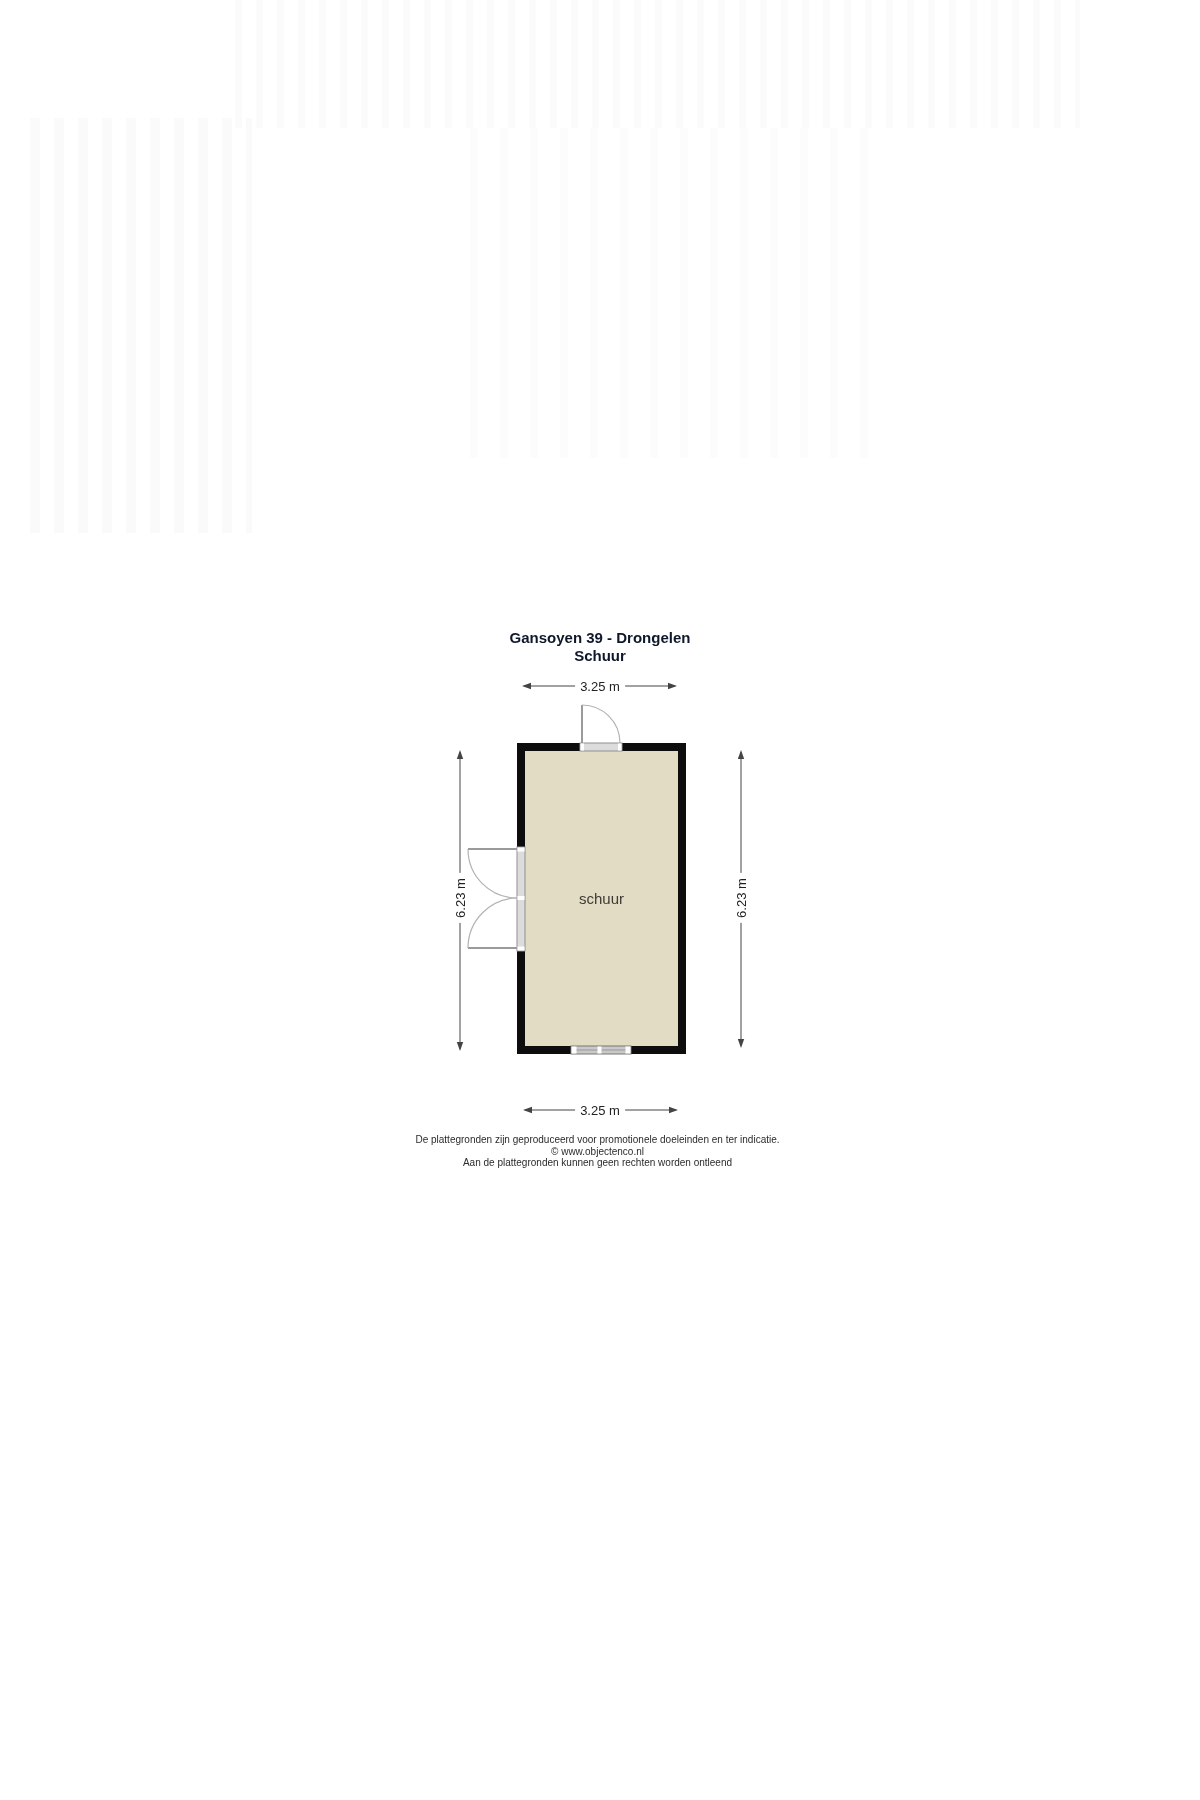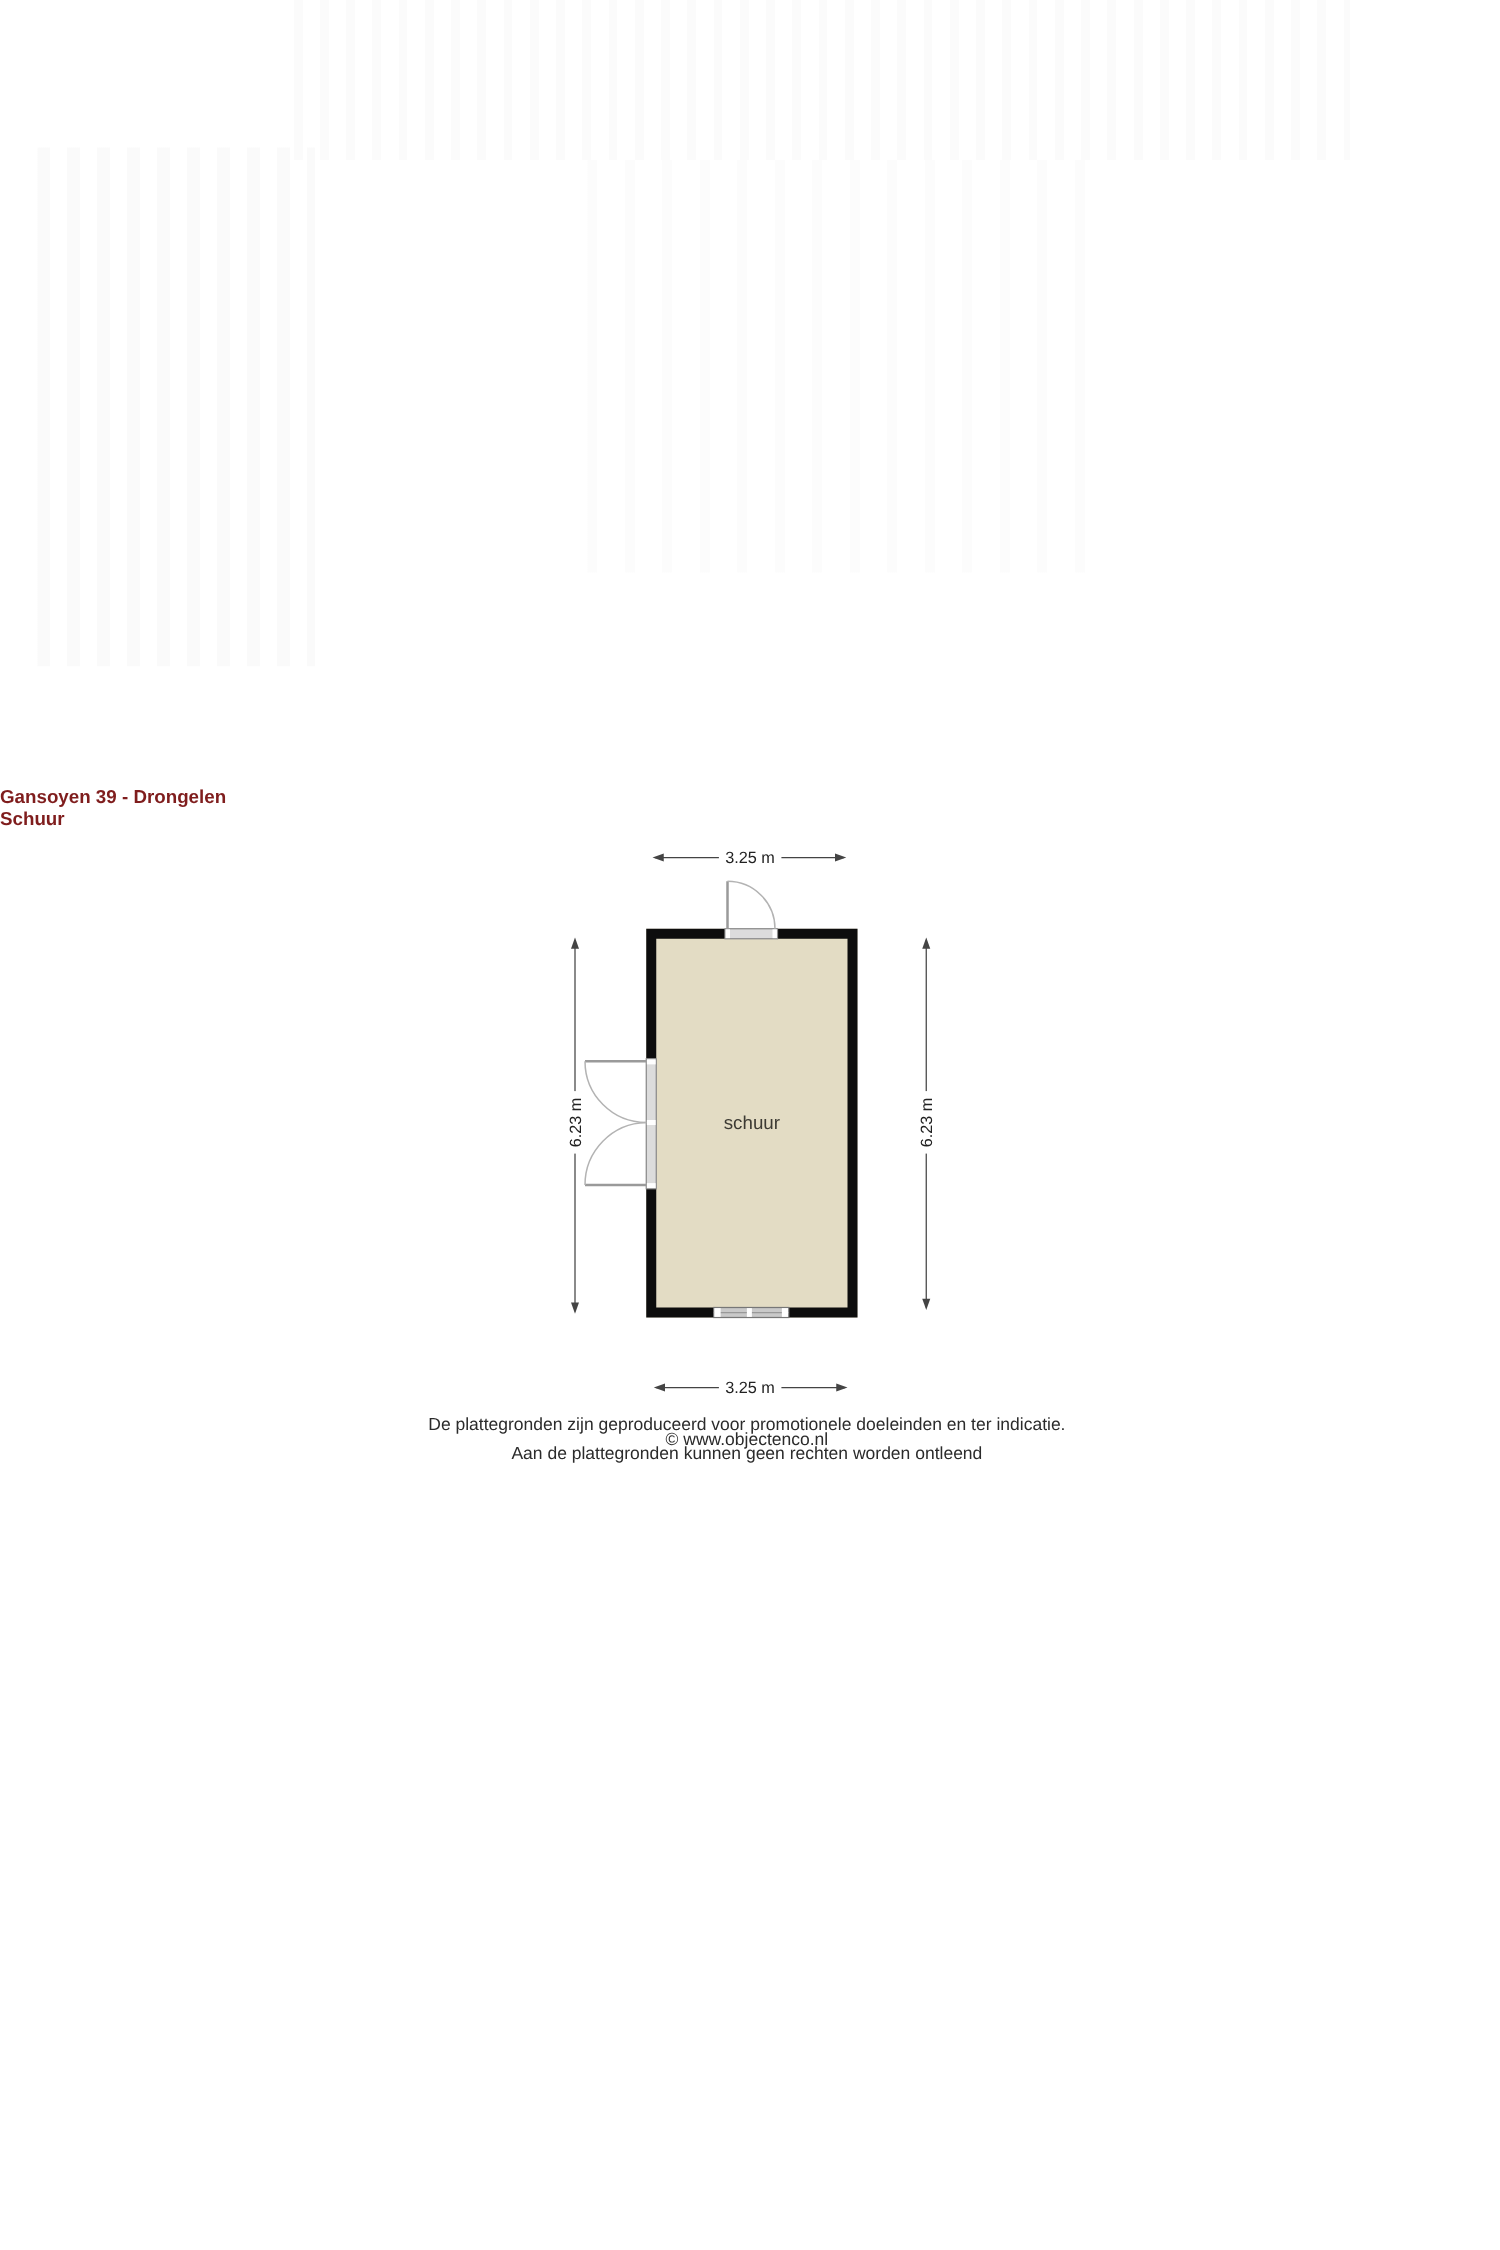--- a/index.html
+++ b/index.html
@@ -8,42 +8,42 @@
     font-family:"Liberation Sans", sans-serif; overflow:hidden;
   }
   .noise { position:absolute; pointer-events:none; }
   .noise1 { left:30px;  top:118px; width:222px; height:415px;
     background:repeating-linear-gradient(90deg, rgba(0,0,0,0.020) 0 10px, rgba(0,0,0,0) 10px 24px); }
   .noise2 { left:235px; top:0;     width:845px; height:128px;
     background:repeating-linear-gradient(90deg, rgba(0,0,0,0.016) 0 7px, rgba(0,0,0,0) 7px 21px); }
   .noise3 { left:470px; top:128px; width:410px; height:330px;
     background:repeating-linear-gradient(90deg, rgba(0,0,0,0.010) 0 8px, rgba(0,0,0,0) 8px 30px); }
 
-  .title { position:absolute; left:0; top:629px; width:1200px; 
-    font-size:15px; line-height:18px; font-weight:bold; color:#7f1d1d; }
+  .title { position:absolute; left:0; top:629px; width:1200px; text-align:center;
+    font-size:15px; line-height:18px; font-weight:bold; color:#0f172a; }
 
   .room {
     position:absolute; left:517px; top:743px; width:169px; height:311px;
     box-sizing:border-box; border:8px solid #0d0d0d; background:#e3dcc4;
     display:flex; align-items:center; justify-content:center;
   }
   .room-label { font-size:15px; color:#3c3a33; }
 
   .plan-svg { position:absolute; left:0; top:0; width:1200px; height:1800px; pointer-events:none; }
 
   .dim-label { position:absolute; background:#ffffff; color:#222;
     font-size:13px; line-height:13px; padding:1px 5px; white-space:nowrap;
     transform:translate(-50%,-50%); }
   .dim-top    { left:600px; top:686px; }
   .dim-bottom { left:600px; top:1110px; }
   .dim-left   { left:460px; top:898px; transform:translate(-50%,-50%) rotate(-90deg); }
   .dim-right  { left:741px; top:898px; transform:translate(-50%,-50%) rotate(-90deg); }
 
   .footer { position:absolute; left:0; top:1134px; width:1195px; text-align:center;
-    font-size:14px; line-height:11.5px; color:#2b2b2b; }
+    font-size:10px; line-height:11.5px; color:#2b2b2b; }
 </style>
 </head>
 <body>
 
 <div class="canvas">
 
   <div class="noise noise1"></div>
   <div class="noise noise2"></div>
   <div class="noise noise3"></div>
 

